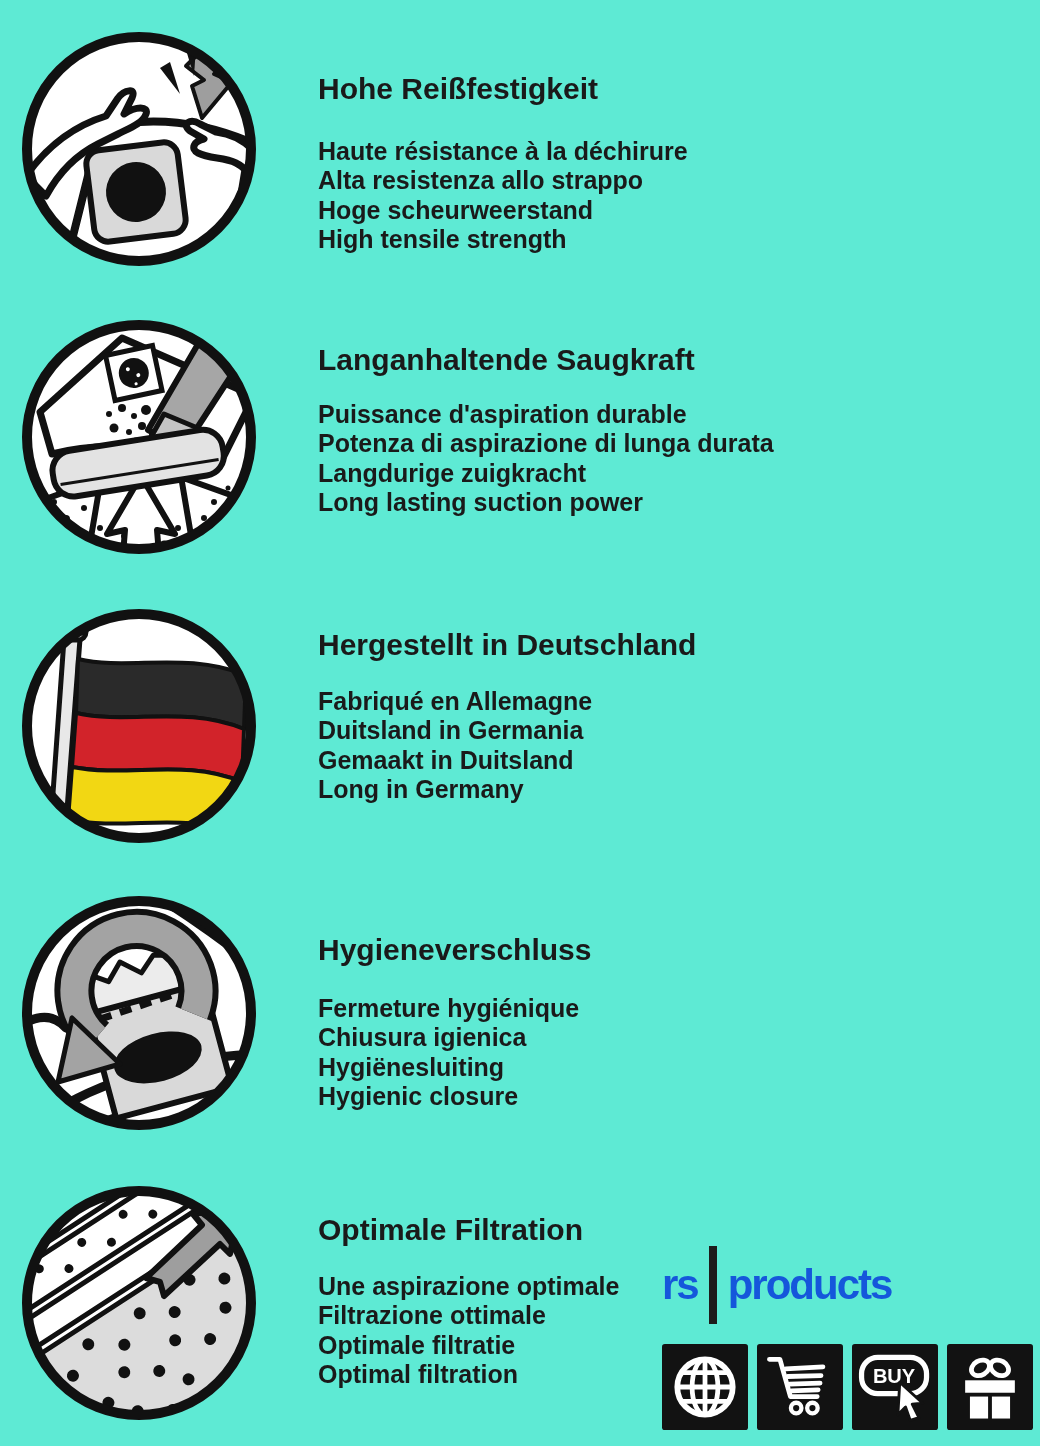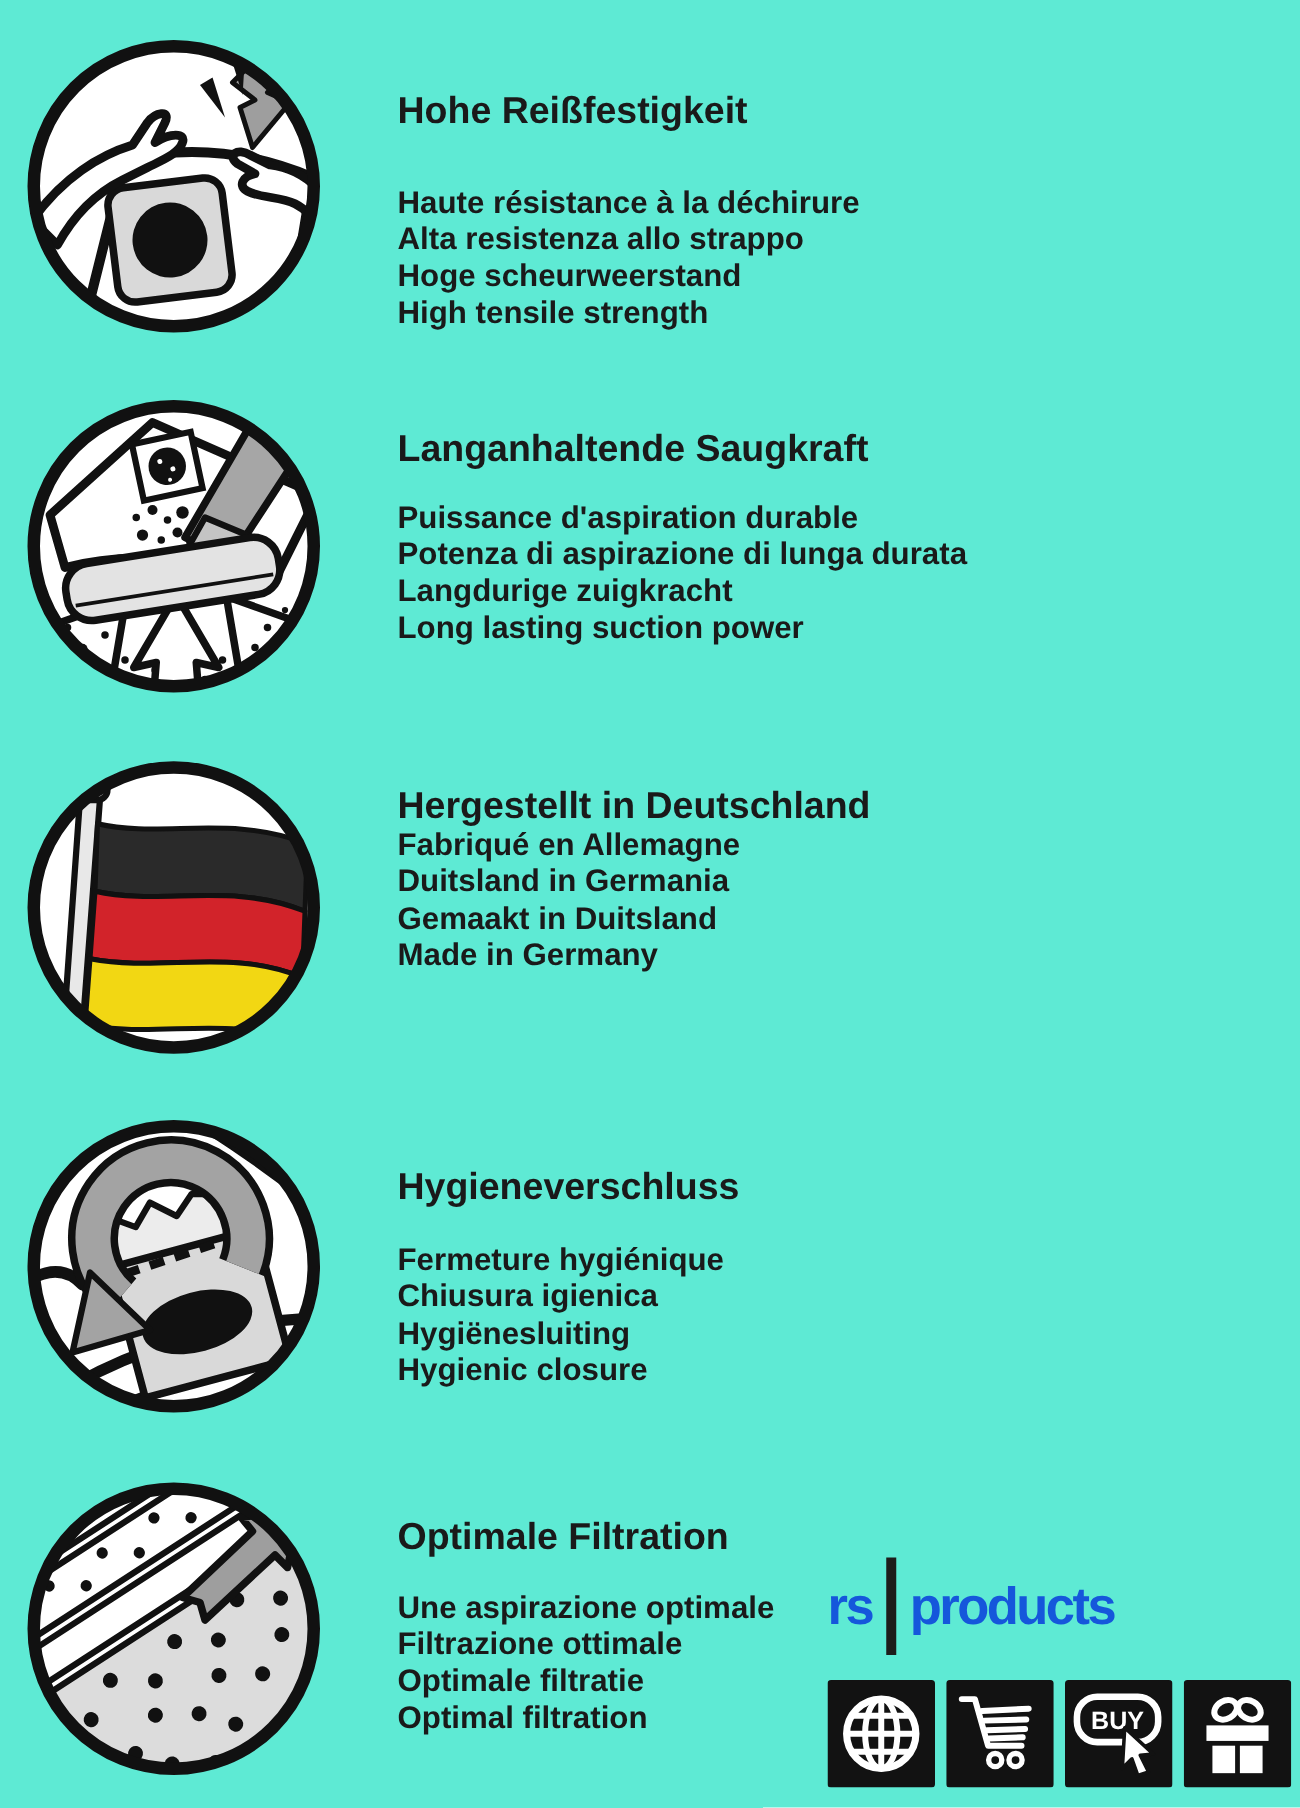--- a/index.html
+++ b/index.html
@@ -47,21 +47,21 @@
           <polygon points="146,44 156,38 166,70" fill="#111"></polygon>
           <polygon points="172,26 182,22 180,52" fill="#111"></polygon>
           <polygon points="216,66 244,52 226,78" fill="#111"></polygon>
           <polygon points="228,88 254,82 234,102" fill="#111"></polygon>
         </g>
         <circle cx="125" cy="125" r="112" fill="none" stroke="#111" stroke-width="10"></circle>
       </svg>
     </div>
     <div class="text-block" style="top:48px">
       <h2 class="feature-title">Hohe Reißfestigkeit</h2>
-      <ul class="feature-lines" style="margin-top:42px">
+      <ul class="feature-lines" style="margin-top:31px">
         <li>Haute résistance à la déchirure</li>
         <li>Alta resistenza allo strappo</li>
         <li>Hoge scheurweerstand</li>
         <li>High tensile strength</li>
       </ul>
     </div>
   </section>
 
   <section class="feature" style="top:312px">
     <div class="icon-wrap">
@@ -160,25 +160,25 @@
           <rect x="43" y="23" width="29" height="16" rx="8" fill="#f7f7f7" stroke="#111" stroke-width="5"></rect>
           <path d="M 64 58 C 115 70 170 50 232 74 L 230 128 C 170 104 115 124 62 112 Z" stroke="#111" stroke-width="4" stroke-linejoin="round" fill="#2a2a2a"></path>
           <path d="M 62 112 C 115 124 170 104 230 128 L 228 181 C 170 157 115 177 58 166 Z" stroke="#111" stroke-width="4" stroke-linejoin="round" fill="#d2232a"></path>
           <path d="M 58 166 C 115 177 170 157 228 181 L 226 234 C 170 210 115 230 54 219 Z" stroke="#111" stroke-width="4" stroke-linejoin="round" fill="#f2d713"></path>
         </g>
         <circle cx="125" cy="125" r="112" fill="none" stroke="#111" stroke-width="10"></circle>
       </svg>
     </div>
     <div class="text-block" style="top:27px">
       <h2 class="feature-title">Hergestellt in Deutschland</h2>
-      <ul class="feature-lines" style="">
+      <ul class="feature-lines" style="margin-top:25px">
         <li>Fabriqué en Allemagne</li>
         <li>Duitsland in Germania</li>
         <li>Gemaakt in Duitsland</li>
-        <li>Made in Germany</li>
+        <li>Long in Germany</li>
       </ul>
     </div>
   </section>
 
   <section class="feature" style="top:888px">
     <div class="icon-wrap">
       <svg viewBox="0 0 250 250">
         <defs>
             <clipPath id="c4">
               <circle cx="125" cy="125" r="112"></circle>

